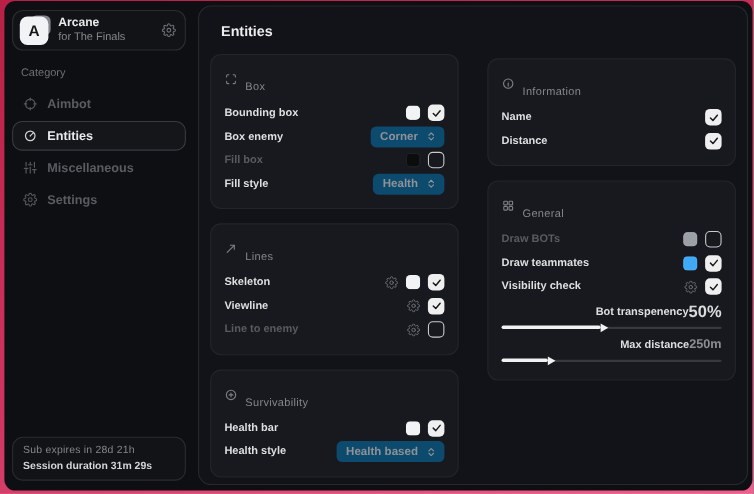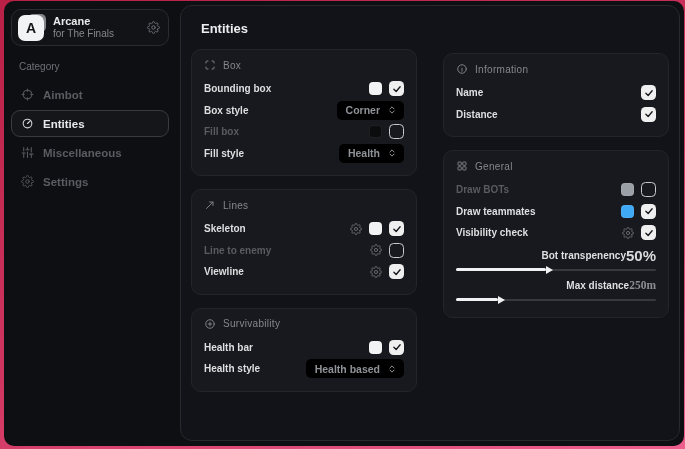--- a/index.html
+++ b/index.html
@@ -64,46 +64,46 @@
   .cols { display:flex; gap:10px; }
   .col { flex:1; min-width:0; display:flex; flex-direction:column; gap:13px; }
   .col.right { padding-top:4px;padding-left:16px; }
 
   .card {
     background:#18191e; border:1px solid #232529; border-radius:10px;
     padding:9px 12px 11px 12px;
   }
   .card-head { display:flex; align-items:center; gap:7px; margin-bottom:7px; }
   .card-head .icon { color:#7e8185; }
-  .card-title { font-size:10px; color:#84878b; letter-spacing:0.3px; }
+  .card-title { font-size:10px; color:#84878b; letter-spacing:0.3px;margin-top:15px; }
 
   .row { display:flex; align-items:center; justify-content:space-between; height:21.5px; }
   .lbl { font-size:10px; font-weight:600; color:#dddfe1; }
   .row.dim .lbl { color:#585b60; }
   .ctrls { display:flex; align-items:center; gap:7px; }
 
   .swatch { width:13px; height:13px; border-radius:4px; border:1px solid rgba(255,255,255,0.08); }
   .cb {
     width:15px; height:15px; border-radius:4.5px;
     display:flex; align-items:center; justify-content:center;
   }
   .cb.checked { background:#efeff0; }
   .cb.unchecked { border:1.5px solid #c7c9cc; background:transparent; }
   .cb svg { display:block; }
   .rowgear { color:#6d7075; }
 
   .pill {
     display:flex; align-items:center; gap:7px; height:19px; padding:0 7px 0 9px;
-    background:#000000; border-radius:5px; color:#8f9296; font-size:10.5px; font-weight:600;
+    background:#0c4a6e; border-radius:5px; color:#8f9296; font-size:10.5px; font-weight:600;
   }
   .pill .icon { color:#8f9296; }
 
   .srow { height:19px; margin-top:2px;justify-content:flex-end; }
   .val-bright { font-size:15px; font-weight:600; color:#d9dbdd; }
-  .val-dim { font-size:11.5px; font-weight:600; color:#8b8e92;font-family:Liberation Serif, serif; }
+  .val-dim { font-size:11.5px; font-weight:600; color:#8b8e92; }
   .slider { position:relative; height:8px; margin:1px 0 2px 0; }
   .slider-track { position:absolute; left:0; right:0; top:3px; height:2px; border-radius:2px; background:#37393e; }
   .slider-fill { position:absolute; left:0; top:2.5px; height:3px; border-radius:2px; background:#f1f2f3; }
   .slider-thumb {
     position:absolute; right:-7px; top:-2.5px; width:0; height:0;
     border-top:4px solid transparent; border-bottom:4px solid transparent;
     border-left:7px solid #f1f2f3;
   }
 </style>
 </head>
@@ -225,20 +225,24 @@
           <svg width="13" height="13" viewBox="0 0 24 24" fill="none" stroke="currentColor" stroke-width="1.8" stroke-linecap="round" stroke-linejoin="round">
               <use href="#i-gear"></use>
             </svg>
         </span>
         <span>Settings</span>
       </div>
     </div>
 
     <div class="sidebar-spacer"></div>
 
+    <div class="footer-card">
+      <div class="footer-line1 mono">Sub expires in 28d 21h</div>
+      <div class="footer-line2">Session duration 31m 29s</div>
+    </div>
   </div>
 
   <div class="main">
     <div class="main-title">Entities</div>
 
     <div class="cols">
 
       <div class="col left">
 
         <div class="card">
@@ -255,21 +259,21 @@
             <span class="ctrls">
               <span class="swatch" style="background: rgb(242, 243, 244);"></span>
               <span class="cb checked">
                 <svg width="10" height="10" viewBox="0 0 24 24" fill="none" stroke="#17181b" stroke-width="3.2" stroke-linecap="round" stroke-linejoin="round">
                     <use href="#i-check"></use>
                   </svg>
               </span>
             </span>
           </div>
           <div class="row">
-            <span class="lbl">Box style</span>
+            <span class="lbl">Box enemy</span>
             <span class="pill">
               <span>Corner</span>
               <span class="icon">
                 <svg width="10" height="10" viewBox="0 0 24 24" fill="none" stroke="currentColor" stroke-width="2.4" stroke-linecap="round" stroke-linejoin="round">
                     <use href="#i-updown"></use>
                   </svg>
               </span>
             </span>
           </div>
           <div class="row dim">
@@ -310,44 +314,44 @@
                   </svg>
               </span>
               <span class="swatch" style="background: rgb(242, 243, 244);"></span>
               <span class="cb checked">
                 <svg width="10" height="10" viewBox="0 0 24 24" fill="none" stroke="#17181b" stroke-width="3.2" stroke-linecap="round" stroke-linejoin="round">
                     <use href="#i-check"></use>
                   </svg>
               </span>
             </span>
           </div>
-          <div class="row dim">
-            <span class="lbl">Line to enemy</span>
+          <div class="row">
+            <span class="lbl">Viewline</span>
             <span class="ctrls">
               <span class="icon rowgear">
                 <svg width="12" height="12" viewBox="0 0 24 24" fill="none" stroke="currentColor" stroke-width="1.8" stroke-linecap="round" stroke-linejoin="round">
                     <use href="#i-gear"></use>
                   </svg>
               </span>
-              <span class="cb unchecked"></span>
-            </span>
-          </div>
-          <div class="row">
-            <span class="lbl">Viewline</span>
+              <span class="cb checked">
+                <svg width="10" height="10" viewBox="0 0 24 24" fill="none" stroke="#17181b" stroke-width="3.2" stroke-linecap="round" stroke-linejoin="round">
+                    <use href="#i-check"></use>
+                  </svg>
+              </span>
+            </span>
+          </div>
+          <div class="row dim">
+            <span class="lbl">Line to enemy</span>
             <span class="ctrls">
               <span class="icon rowgear">
                 <svg width="12" height="12" viewBox="0 0 24 24" fill="none" stroke="currentColor" stroke-width="1.8" stroke-linecap="round" stroke-linejoin="round">
                     <use href="#i-gear"></use>
                   </svg>
               </span>
-              <span class="cb checked">
-                <svg width="10" height="10" viewBox="0 0 24 24" fill="none" stroke="#17181b" stroke-width="3.2" stroke-linecap="round" stroke-linejoin="round">
-                    <use href="#i-check"></use>
-                  </svg>
-              </span>
+              <span class="cb unchecked"></span>
             </span>
           </div>
         </div>
 
         <div class="card">
           <div class="card-head">
             <span class="icon">
               <svg width="12" height="12" viewBox="0 0 24 24" fill="none" stroke="currentColor" stroke-width="2" stroke-linecap="round">
                   <use href="#i-health"></use>
                 </svg>

